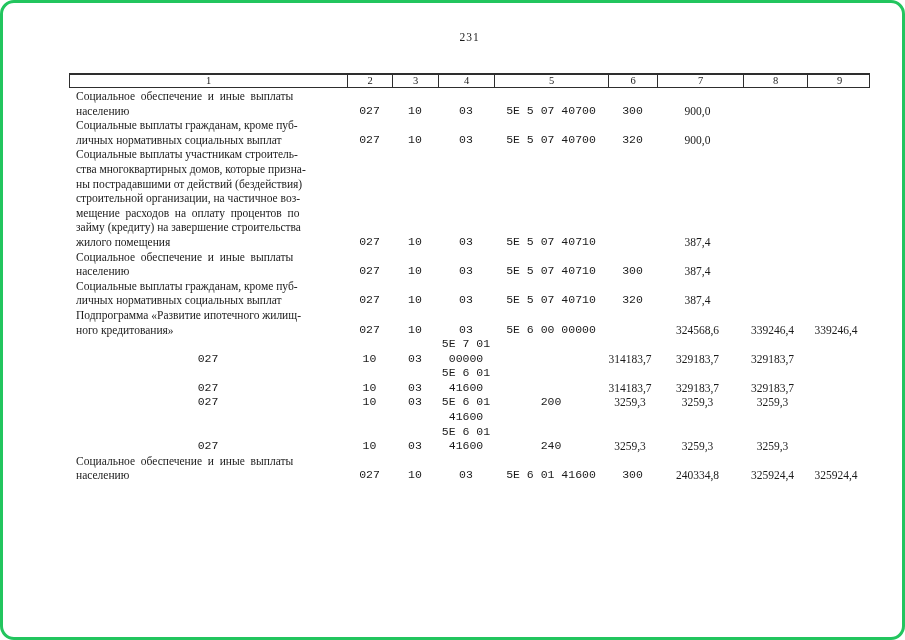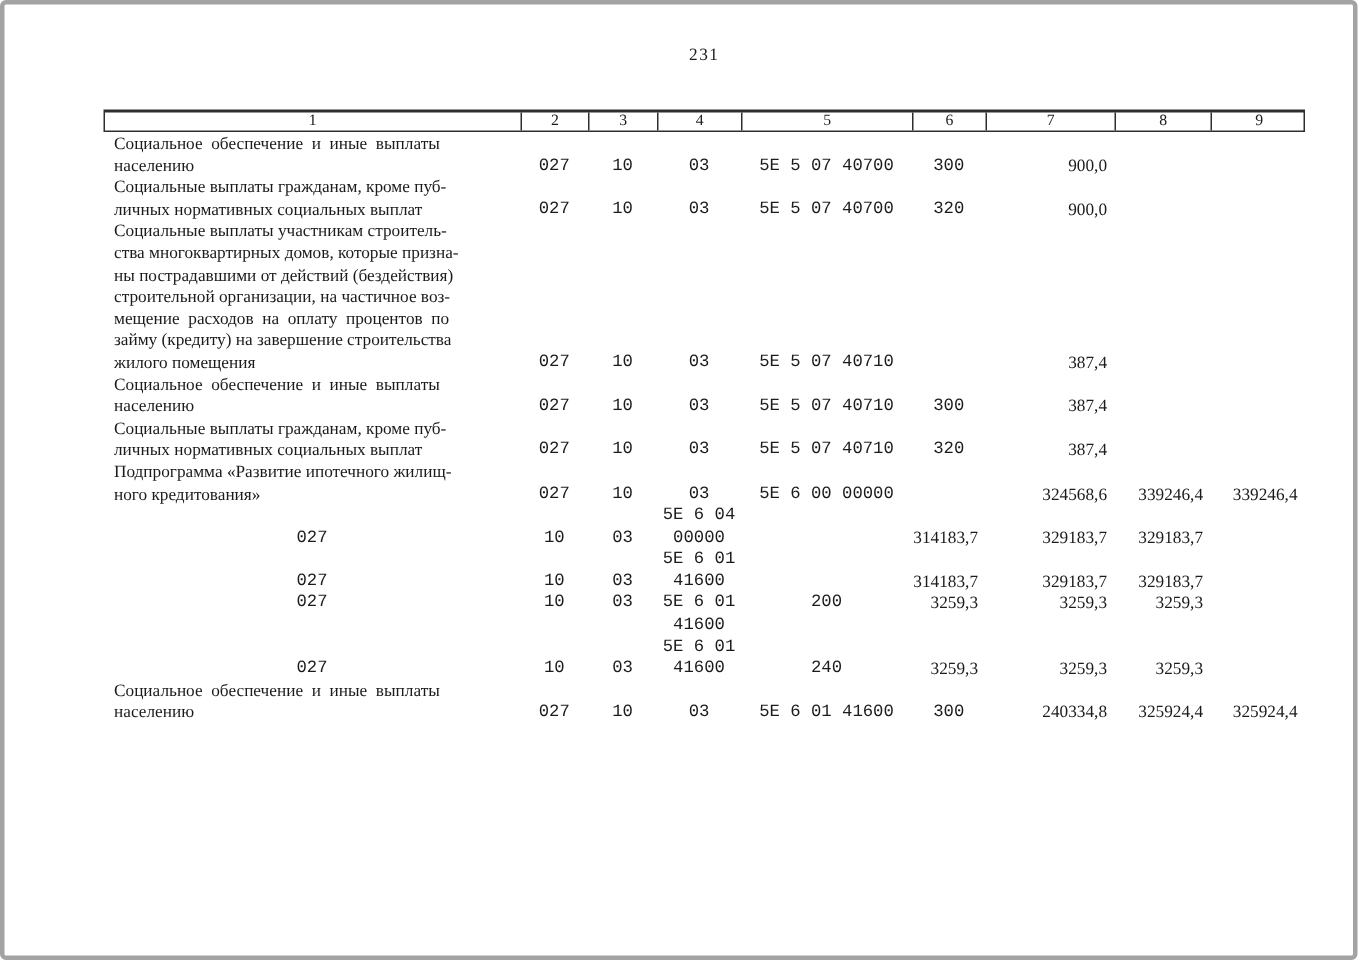--- a/index.html
+++ b/index.html
@@ -8,22 +8,22 @@
     font-family: "Liberation Serif", "DejaVu Serif", serif;
     background: #ffffff;
     color: #1b1b1b;
     position: relative;
     overflow: hidden;
   }
   .page {
     position: absolute;
     inset: 0;
     background: #ffffff;
-    border: 3px solid #a3a3a3;
-    border-radius: 4px;
+    border: 3px solid #22c55e;
+    border-radius: 14px;
   }
   .page-number {
     position: absolute;
     top: 28px;
     left: 66px;
     width: 801px;
     text-align: center;
     font-size: 11.5px;
     letter-spacing: 1px;
   }
@@ -54,21 +54,21 @@
     font-size: 11.5px;
     line-height: 14.6px;
   }
   .col1 {
     white-space: pre;
     padding-left: 7px;
     padding-right: 2px;
     align-self: start;
   }
   .col2, .col3, .col4, .col5, .col6 { text-align: center; font-family: Liberation Mono, monospace; }
-  .col7, .col8, .col9 { text-align: right; padding-right: 5px; }
+  .col7, .col8, .col9 { text-align: center; padding-right: 5px; }
   .v-bottom { align-self: end; }
   .v-top { align-self: start; }
 </style>
 </head>
 <body>
 
 <div class="page">
   <div class="page-number">231</div>
 
   <div class="budget-table">
@@ -158,21 +158,21 @@
           <div class="cell col5 v-bottom">5Е 6 00 00000</div>
           <div class="cell col6 v-bottom"></div>
           <div class="cell col7 v-bottom">324568,6</div>
           <div class="cell col8 v-bottom">339246,4</div>
           <div class="cell col9 v-bottom">339246,4</div>
         </div>
         <div class="trow">
           <div class="cell col2 v-bottom">027</div>
           <div class="cell col3 v-bottom">10</div>
           <div class="cell col4 v-bottom">03</div>
-          <div class="cell col5 v-bottom">5Е 6 04 00000</div>
+          <div class="cell col5 v-bottom">5Е 7 01 00000</div>
           <div class="cell col6 v-bottom"></div>
           <div class="cell col7 v-bottom">314183,7</div>
           <div class="cell col8 v-bottom">329183,7</div>
           <div class="cell col9 v-bottom">329183,7</div>
         </div>
         <div class="trow">
           <div class="cell col2 v-bottom">027</div>
           <div class="cell col3 v-bottom">10</div>
           <div class="cell col4 v-bottom">03</div>
           <div class="cell col5 v-bottom">5Е 6 01 41600</div>

